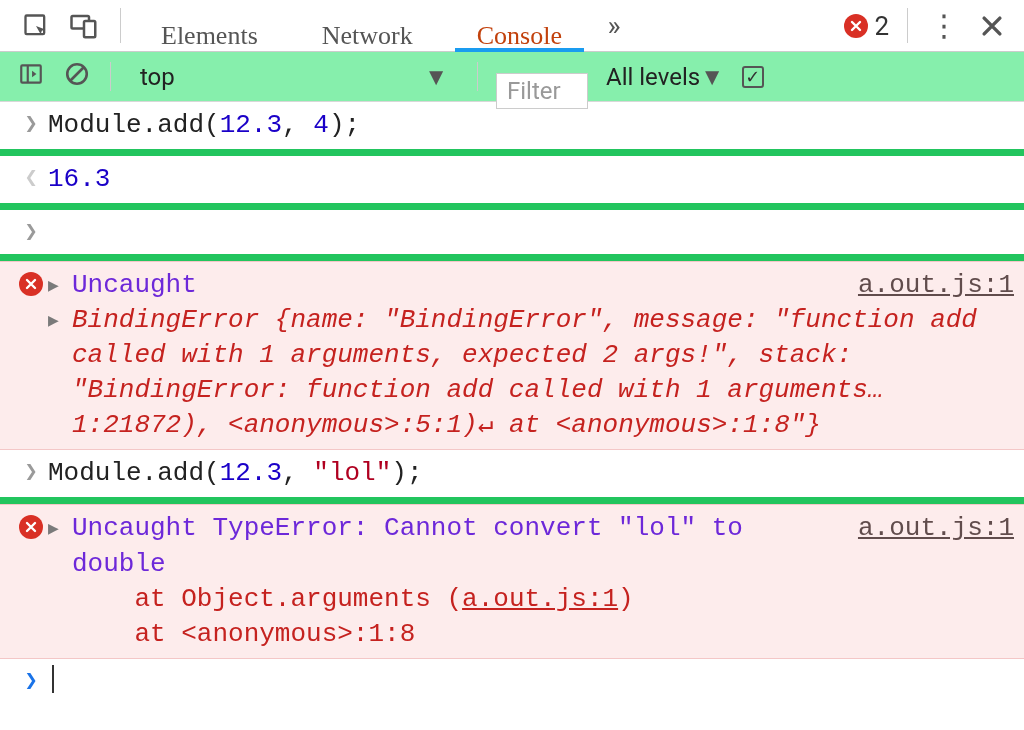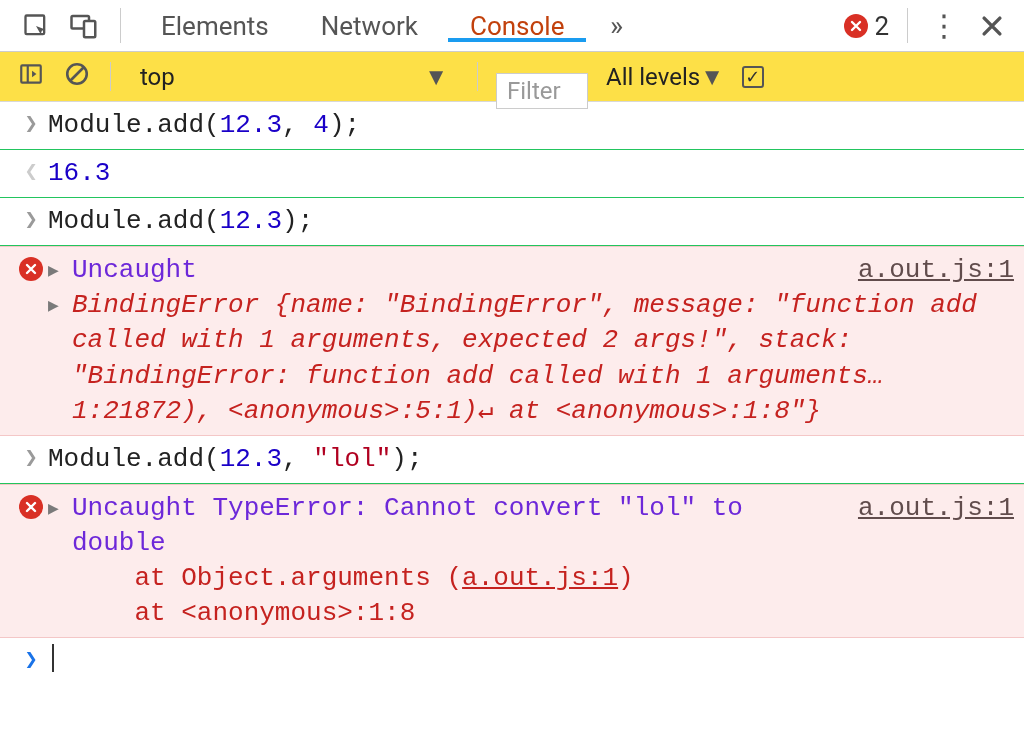--- a/index.html
+++ b/index.html
@@ -3,40 +3,40 @@
 <meta charset="utf-8">
 <style>
   * { box-sizing: border-box; margin: 0; padding: 0; }
   html, body { width: 1024px; height: 730px; font-family: -apple-system, "Segoe UI", Roboto, Arial, sans-serif; background: #fff; color: #333; overflow: hidden; }
   .mono { font-family: Menlo, Consolas, "Courier New", monospace; }
 
   
   .tabbar { display: flex; align-items: center; height: 52px; border-bottom: 1px solid #ccc; padding: 0 14px 0 18px; gap: 12px; }
   .tabbar .iconbox { width: 36px; height: 36px; display: flex; align-items: center; justify-content: center; color: #555; }
   .tabbar .vsep { width: 1px; align-self: stretch; margin: 8px 6px; background: #ccc; }
-  .tabs { display: flex; align-items: center; height: 100%; gap: 8px; }
+  .tabs { display: flex; align-items: flex-end; height: 100%; gap: 20px; font-family: Liberation Serif, serif; }
   .tab { display: flex; align-items: center; padding: 0 22px; font-size: 26px; color: #555; position: relative; cursor: default; }
   .tab.active { color: #c2410c; }
   .tab.active::after { content: ""; position: absolute; left: 0; right: 0; bottom: -1px; height: 4px; background: #1a9cf0; }
   .tabbar .spacer { flex: 1; }
   .errcount { display: flex; align-items: center; gap: 6px; font-size: 26px; color: #333; }
   .errbadge { width: 24px; height: 24px; border-radius: 50%; background: #d93025; color: #fff; display: flex; align-items: center; justify-content: center; }
 
   
-  .toolbar { display: flex; align-items: center; height: 50px; border-bottom: 1px solid #d8d8d8; padding: 0 14px 0 18px; gap: 18px; font-size: 24px; color: #222; background: #fde047; }
+  .toolbar { display: flex; align-items: center; height: 50px; border-bottom: 1px solid #d8d8d8; padding: 0 14px 0 18px; gap: 18px; font-size: 24px; color: #222; background: #86efac; }
   .toolbar .vsep { width: 1px; align-self: stretch; margin: 10px 0; background: #ccc; }
   .ctx-select { flex: 0 0 auto; display: flex; align-items: center; justify-content: space-between; width: 330px; height: 36px; padding: 0 10px; border: 1px solid transparent; color: #222; }
   .ctx-select .tri { color: #555; }
   .filter { width: 92px; height: 36px; border: 1px solid #ccc; background: #fff; display: flex; align-items: center; padding: 0 10px; color: #999; font-size: 24px; margin-top: 29px; }
   .lvl { display: flex; align-items: flex-start; }
   .chk { width: 22px; height: 22px; border: 2px solid #555; border-radius: 3px; display: inline-flex; align-items: center; justify-content: center; color: #333; font-size: 18px; }
 
   
   .console { font-size: 26px; line-height: 1.35; }
-  .row { display: flex; padding: 6px 10px 6px 14px; border-bottom: 1px solid #22c55e; }
+  .row { display: flex; padding: 6px 10px 6px 14px; border-bottom: 7px solid #22c55e; }
   .gut { width: 34px; flex: 0 0 34px; display: flex; justify-content: center; padding-top: 2px; color: #9a9a9a; font-size: 22px; }
   .body { flex: 1; min-width: 0; }
   .body .line { white-space: pre-wrap; word-break: break-word; }
   .row.input .gut::before { content: "\276F"; font-weight: 600; }
   .row.output .gut::before { content: "\276E"; color: #ccc; }
   .row.prompt .gut::before { content: "\276F"; color: #1a73e8; font-weight: 700; }
   .row.prompt .cursor { display: inline-block; width: 2px; height: 28px; background: #333; vertical-align: -4px; margin-left: 4px; }
 
   .row.err { background: #fdecec; border-top: 1px solid #f4c7c7; border-bottom: 1px solid #f4c7c7; }
   .row.err .gut { }
@@ -147,23 +147,20 @@
 
   <div class="row output">
     <div class="gut"></div>
     <div class="body">
         <div class="line"><span class="tok-num">16.3</span></div>
       </div>
   </div>
 
   <div class="row input">
     <div class="gut"></div>
-    <div class="body">
-        <div class="line"><span class="tok-id">Module.add</span><span class="tok-pn">(</span><span class="tok-num">12.3</span><span class="tok-pn">);</span></div>
-      </div>
   </div>
 
   <div class="row err">
     <div class="gut">
         <span class="xb">
           <svg width="14" height="14" viewBox="0 0 14 14">
             <path d="M3 3 L11 11 M11 3 L3 11" stroke="#fff" stroke-width="2.4" stroke-linecap="round"></path>
           </svg>
         </span>
       </div>

